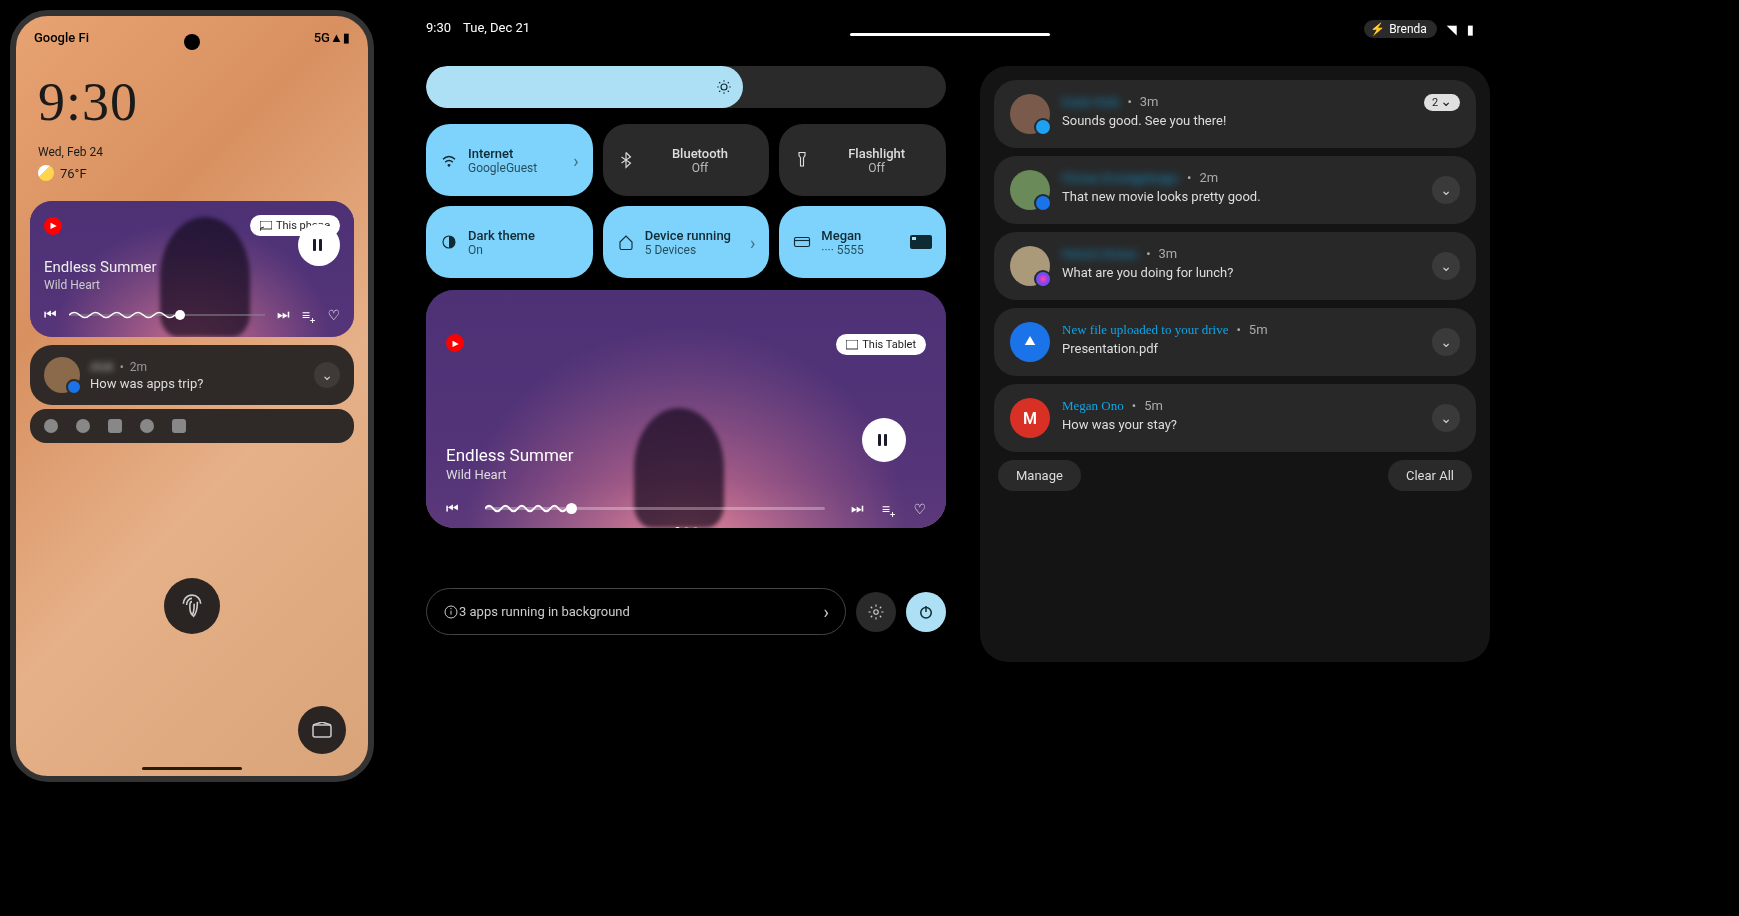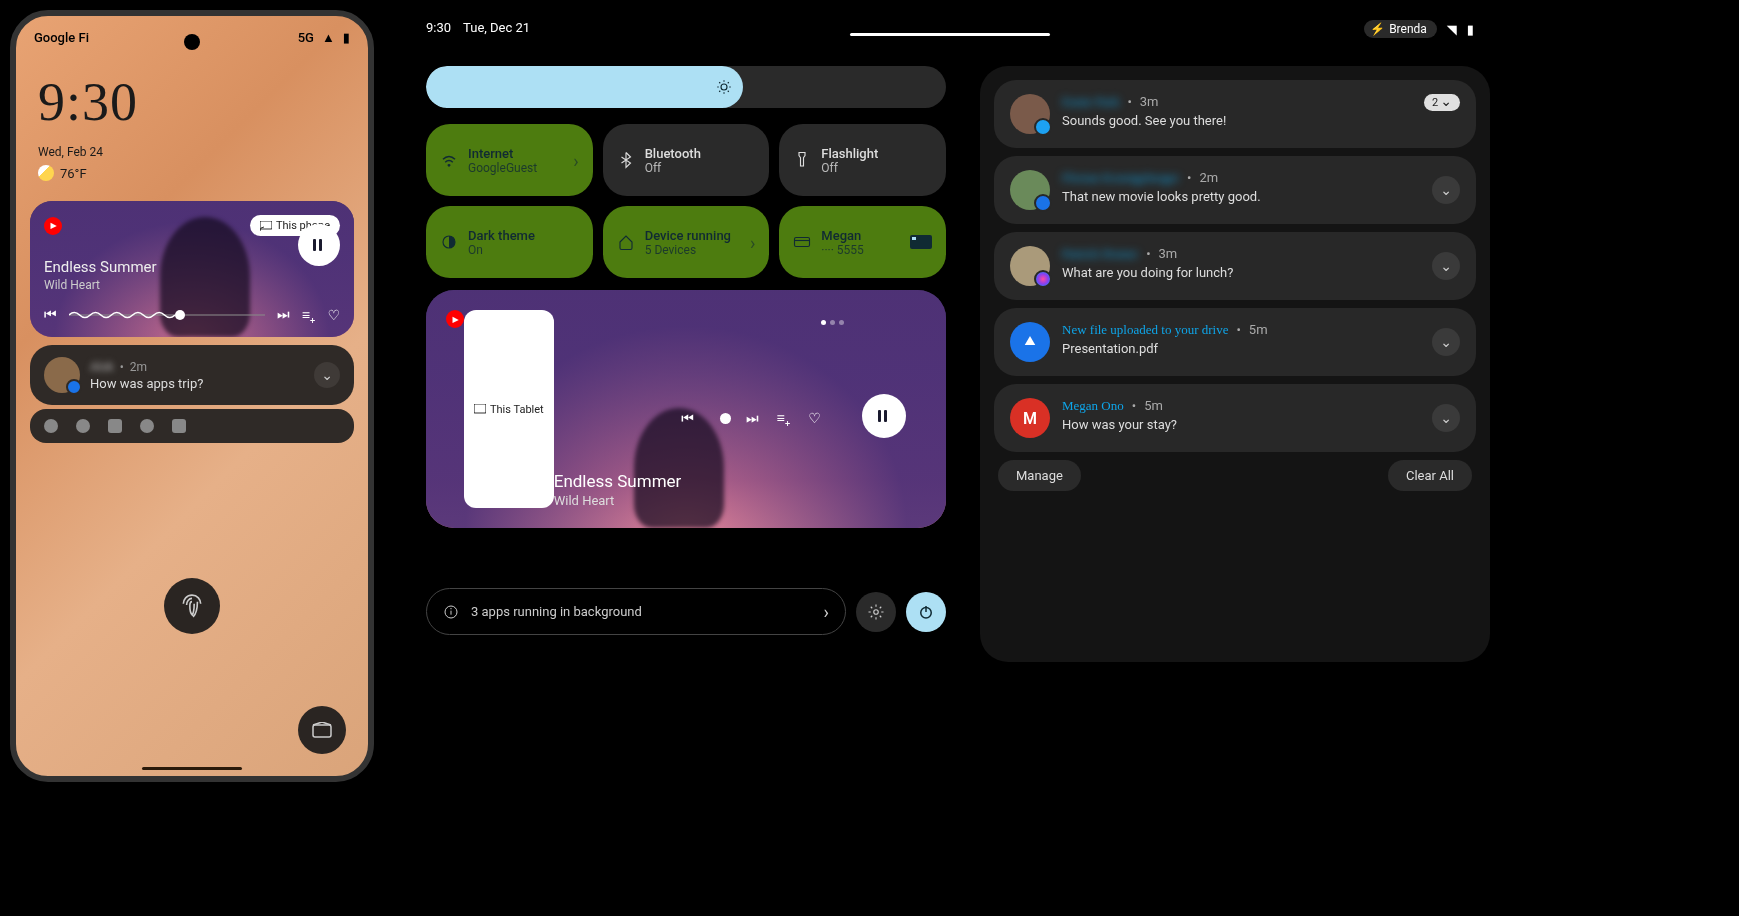--- a/index.html
+++ b/index.html
@@ -2,21 +2,21 @@
 <html><head>
 <meta charset="utf-8">
 <style>
 * { box-sizing: border-box; margin: 0; padding: 0; font-family: 'Roboto', -apple-system, sans-serif; }
 body { background: #000; width: 1739px; height: 916px; overflow: hidden; position: relative; color: #fff; }
 
 
 .phone { position: absolute; left: 10px; top: 10px; width: 364px; height: 772px; border-radius: 38px; border: 6px solid #333; background: linear-gradient(135deg, #e8a373 0%, #d89060 30%, #e6b088 60%, #daa47a 100%); overflow: hidden; }
 .phone-camera { position: absolute; top: 18px; left: 50%; transform: translateX(-50%); width: 16px; height: 16px; background: #000; border-radius: 50%; }
 .phone-status { display: flex; justify-content: space-between; padding: 14px 18px; font-size: 13px; font-weight: 500; color: #000; }
-.phone-status-right { display: flex; align-items: center; gap: 8px; }
+.phone-status-right { display: flex; align-items: center; gap: 0; }
 .phone-time { font-size: 54px; font-weight: 400; color: #1a1a1a; padding: 12px 22px 0; letter-spacing: 1px; font-family: Georgia, serif; }
 .phone-date { padding: 12px 22px 0; color: #1a1a1a; font-size: 12px; }
 .phone-weather { padding: 6px 22px; color: #1a1a1a; font-size: 13px; display: flex; align-items: center; gap: 6px; }
 .weather-icon { width: 16px; height: 16px; background: linear-gradient(135deg, #fff 40%, #ffd54f 40%); border-radius: 50%; }
 
 .media-card { margin: 14px 14px 8px; border-radius: 22px; background: linear-gradient(180deg, #3a2a5a 0%, #4a3570 40%, #8a4a7a 100%); padding: 14px; position: relative; overflow: hidden; }
 .media-art { position: absolute; inset: 0; background: radial-gradient(ellipse at 50% 100%, rgba(255,140,160,0.5) 0%, rgba(80,50,120,0.9) 60%); }
 .media-art::before { content:''; position:absolute; left:40%; bottom:0; width:90px; height:120px; background: rgba(20,10,30,0.7); border-radius: 50% 50% 20% 20%; filter: blur(2px); }
 .media-content { position: relative; z-index: 1; }
 .media-top { display: flex; justify-content: space-between; align-items: center; margin-bottom: 20px; }
@@ -60,50 +60,50 @@
 .tablet-status-right { display: flex; align-items: center; gap: 10px; }
 .user-chip { background: #2a2a2a; border-radius: 12px; padding: 2px 10px 2px 6px; display: flex; align-items: center; gap: 4px; font-size: 12px; }
 
 .qs-panel { position: absolute; left: 26px; top: 56px; width: 520px; }
 .brightness { background: #2a2a2a; border-radius: 24px; height: 42px; display: flex; align-items: center; margin-bottom: 16px; position: relative; overflow: hidden; }
 .brightness-fill { height: 100%; background: #ade0f4; border-radius: 24px; width: 61%; position: relative; }
 .brightness-icon { position: absolute; right: 10px; top: 50%; transform: translateY(-50%); }
 
 .tiles { display: grid; grid-template-columns: repeat(3, 1fr); gap: 10px; margin-bottom: 12px; }
 .tile { border-radius: 24px; padding: 16px 14px; display: flex; align-items: center; gap: 10px; min-height: 72px; position: relative; }
-.tile.on { background: #4d7c0f; color: #102a33; }
-.tile.off { background: #2a2a2a; color: #ddd; }
+.tile.on { background: #7dd3fc; color: #102a33; }
+.tile.off { background: #2a2a2a; color: #ddd; text-align: center; }
 .tile-icon { width: 18px; height: 18px; flex-shrink: 0; }
 .tile-text { flex: 1; display: flex; flex-direction: column; }
 .tile-title { font-size: 13px; font-weight: 500; }
 .tile-sub { font-size: 12px; opacity: 0.8; }
 .tile-chev { color: inherit; opacity: 0.6; }
 
 .build-row { display: flex; justify-content: space-between; align-items: center; padding: 8px 14px; font-size: 11px; color: #aaa; margin-bottom: 6px; }
 .page-dots { display: flex; gap: 4px; }
 .page-dots span { width: 5px; height: 5px; background: #555; border-radius: 50%; }
 .page-dots span.active { background: #ccc; }
 
 .tablet-media { border-radius: 28px; background: linear-gradient(180deg, #3a2a5a 0%, #4a3570 35%, #8a4a7a 80%, #c27a90 100%); padding: 20px; position: relative; overflow: hidden; height: 238px; }
 .tablet-media .media-art { position:absolute; inset:0; }
-.tablet-media-content { position: relative; z-index:1; height: 100%; display:flex; flex-direction:row; }
+.tablet-media-content { position: relative; z-index:1; height: 100%; display:flex; flex-direction:column;margin-top:24px; }
 .tablet-media-top { display: flex; justify-content: space-between; }
 .tablet-media-titles { margin-top: auto; }
 .tablet-media-title { font-size: 17px; color: #fff; }
 .tablet-media-artist { font-size: 13px; color: #ddd; margin-top: 2px; }
 .tablet-play { width: 44px; height: 44px; border-radius: 50%; background: #fff; display: flex; align-items: center; justify-content: center; position: absolute; right: 20px; bottom: 70px; }
 .tablet-controls { display: flex; align-items: center; gap: 18px; margin-top: 18px; }
 .tablet-prog { flex: 1; height: 3px; background: rgba(255,255,255,0.3); position: relative; border-radius: 2px; margin: 0 8px; }
 .tablet-prog-dot { position: absolute; left: 24%; top: -4px; width: 11px; height: 11px; background: #fff; border-radius: 50%; }
 .media-dots { display: flex; gap: 4px; justify-content: center; margin-top: 10px; }
 .media-dots span { width: 5px; height: 5px; background: rgba(255,255,255,0.4); border-radius:50%; }
 .media-dots span.active { background: #fff; }
 
 .bg-apps { display: flex; gap: 10px; align-items: center; margin-top: 60px; }
-.bg-apps-bar { flex: 1; border: 1px solid #444; border-radius: 24px; padding: 12px 16px; display: flex; align-items: center; gap: 12px; font-size: 13px; color: #ccc; }
+.bg-apps-bar { flex: 1; border: 1px solid #444; border-radius: 24px; padding: 12px 16px; display: flex; align-items: center; font-size: 13px; color: #ccc; }
 .round-btn { width: 40px; height: 40px; border-radius: 50%; display: flex; align-items: center; justify-content: center; }
 .round-btn.dark { background: #2a2a2a; }
 .round-btn.accent { background: #ade0f4; color: #102a33; }
 
 .nav-handle { position: absolute; left: 50%; bottom: 12px; transform: translateX(-50%); width: 200px; height: 3px; background: #fff; border-radius: 2px; }
 
 
 .notif-panel { position: absolute; left: 580px; top: 56px; width: 510px; background: #141414; border-radius: 28px; padding: 14px 14px 22px; height: 596px; }
 .np-item { background: #282828; border-radius: 22px; padding: 14px 16px; margin-bottom: 8px; display: flex; gap: 12px; position: relative; }
 .np-avatar { width: 40px; height: 40px; border-radius: 50%; background: #7a5a4a; position: relative; flex-shrink: 0; }

